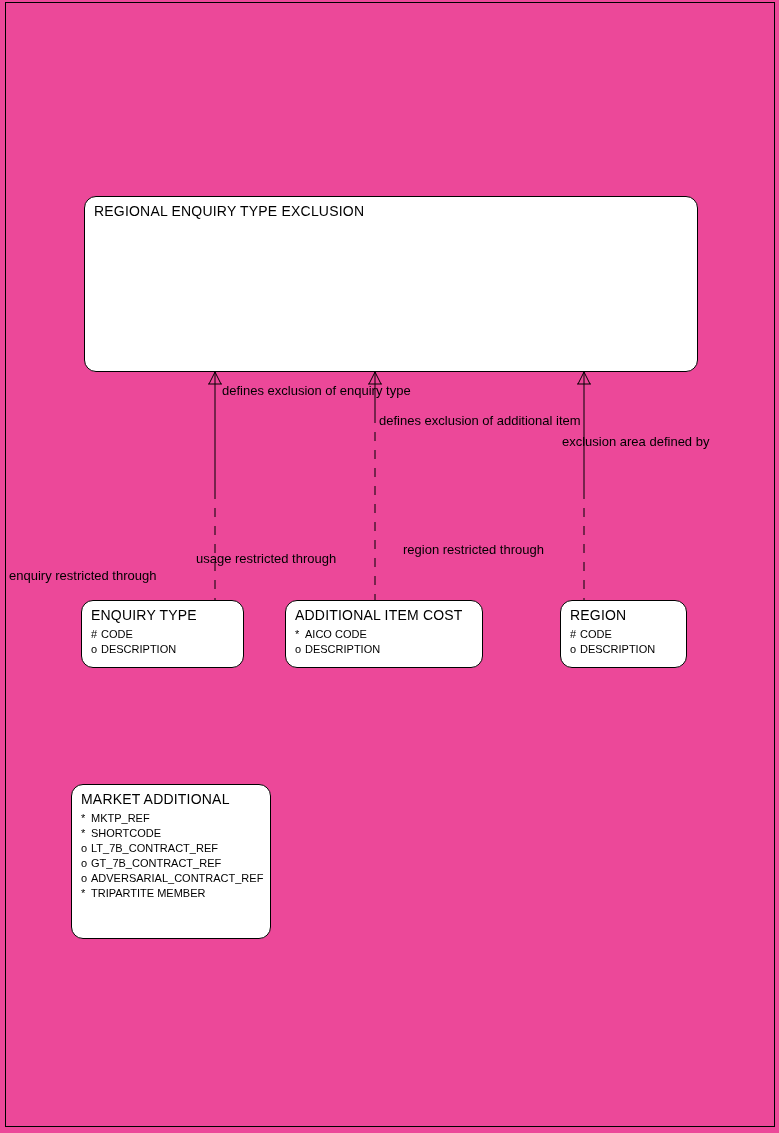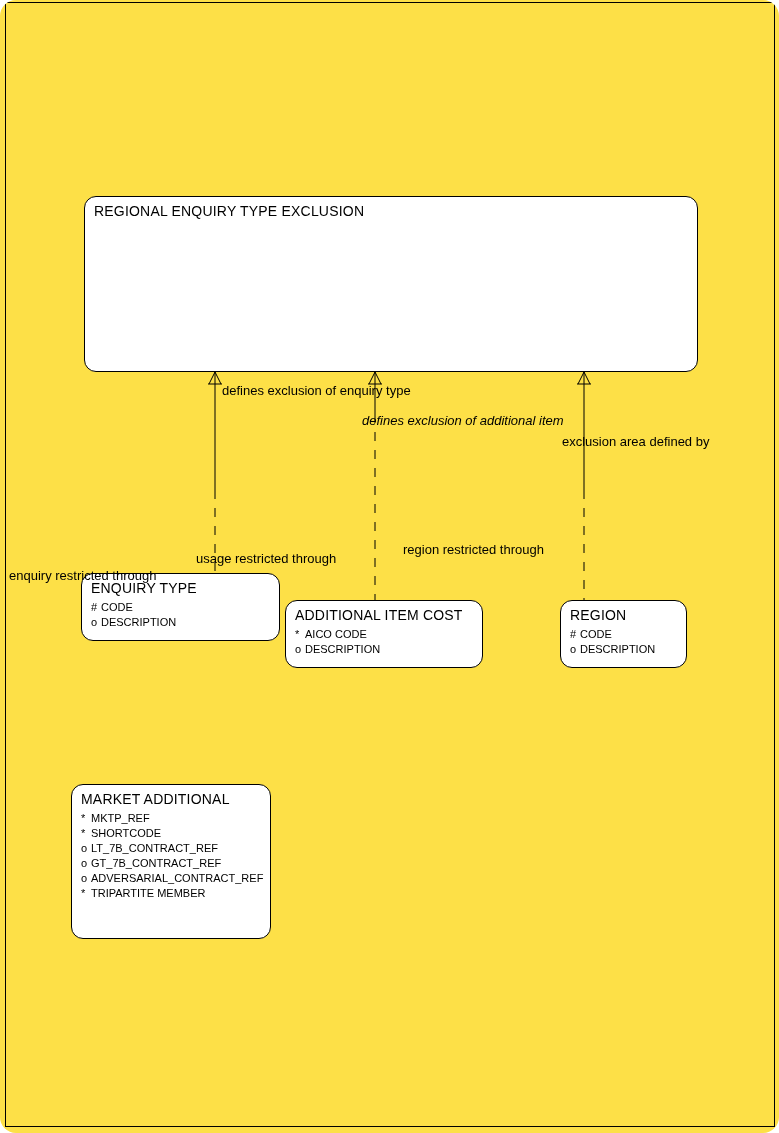--- a/index.html
+++ b/index.html
@@ -8,23 +8,22 @@
     padding: 0;
     background: #ffffff;
   }
   body {
     font-family: "Liberation Sans", sans-serif;
   }
   #page {
     position: relative;
     width: 779px;
     height: 1133px;
-    background: #fde047;
+    background: #ec4899;
     overflow: hidden;
-    border-radius: 16px;
   }
   #page-border {
     position: absolute;
     left: 5px;
     top: 2px;
     width: 770px;
     height: 1125px;
     border: 1px solid #000000;
     box-sizing: border-box;
   }
@@ -121,21 +120,21 @@
       <line x1="577" y1="384" x2="591" y2="384" stroke="#000" stroke-width="1"></line>
       <line x1="584" y1="384" x2="584" y2="490" stroke="#000" stroke-width="1"></line>
       <line x1="584" y1="490" x2="584" y2="600" stroke="#000" stroke-width="1" stroke-dasharray="9 9"></line>
     </g>
   </svg>
 
   <div class="entity" style="left:84px; top:196px; width:614px; height:176px;">
     <div class="entity-title">REGIONAL ENQUIRY TYPE EXCLUSION</div>
   </div>
 
-  <div class="entity" style="left:81px; top:573px; width:199px; height:68px;padding-left:24px;">
+  <div class="entity" style="left:81px; top:600px; width:163px; height:68px;padding-left:24px;">
     <div class="entity-title">ENQUIRY TYPE</div>
     <ul class="attr-list">
       <li class="attr-row">
         <span class="attr-mark">#</span><span class="attr-name">CODE</span>
       </li>
       <li class="attr-row">
         <span class="attr-mark">o</span><span class="attr-name">DESCRIPTION</span>
       </li>
     </ul>
   </div>
@@ -183,21 +182,21 @@
         <span class="attr-mark">o</span><span class="attr-name">ADVERSARIAL_CONTRACT_REF</span>
       </li>
       <li class="attr-row">
         <span class="attr-mark">*</span><span class="attr-name">TRIPARTITE MEMBER</span>
       </li>
     </ul>
   </div>
 
   <div class="rel-label" style="left:222px; top:383px;">defines exclusion of enquiry type</div>
 
-  <div class="rel-label" style="left:362px; top:413px;font-style:italic;">defines exclusion of additional item</div>
+  <div class="rel-label" style="left:379px; top:413px;">defines exclusion of additional item</div>
 
   <div class="rel-label" style="left:562px; top:434px;text-align:center;">exclusion area defined by</div>
 
   <div class="rel-label" style="left:9px; top:568px;">enquiry restricted through</div>
 
   <div class="rel-label" style="left:196px; top:551px;">usage restricted through</div>
 
   <div class="rel-label" style="left:403px; top:542px;">region restricted through</div>
 
 </div>

